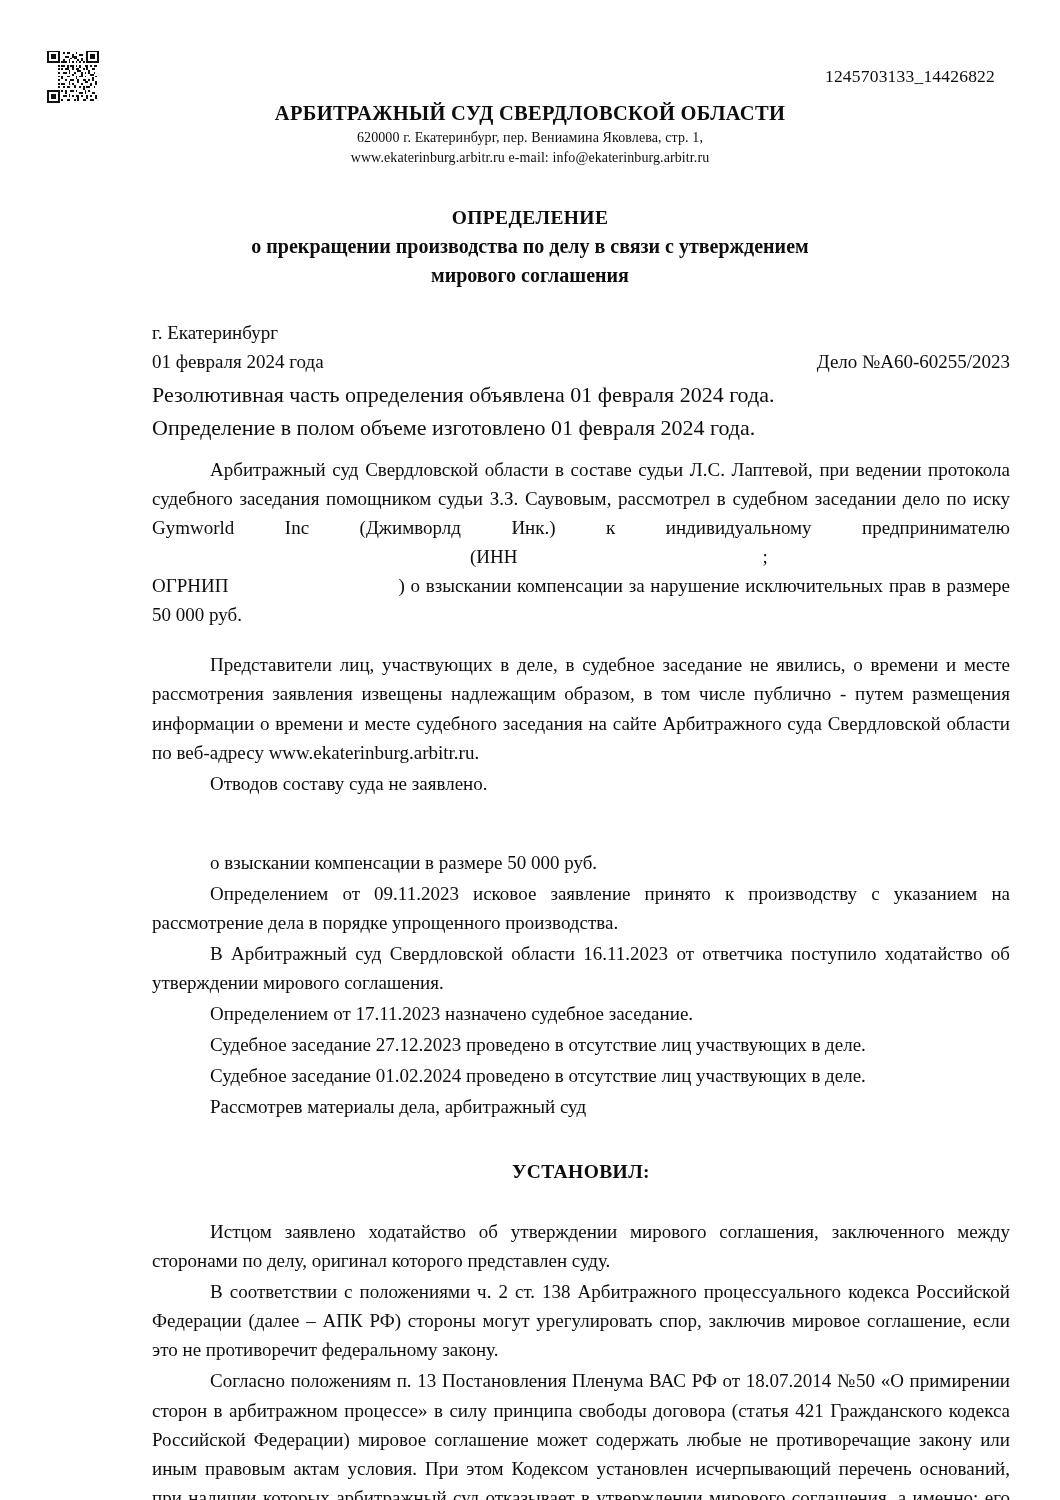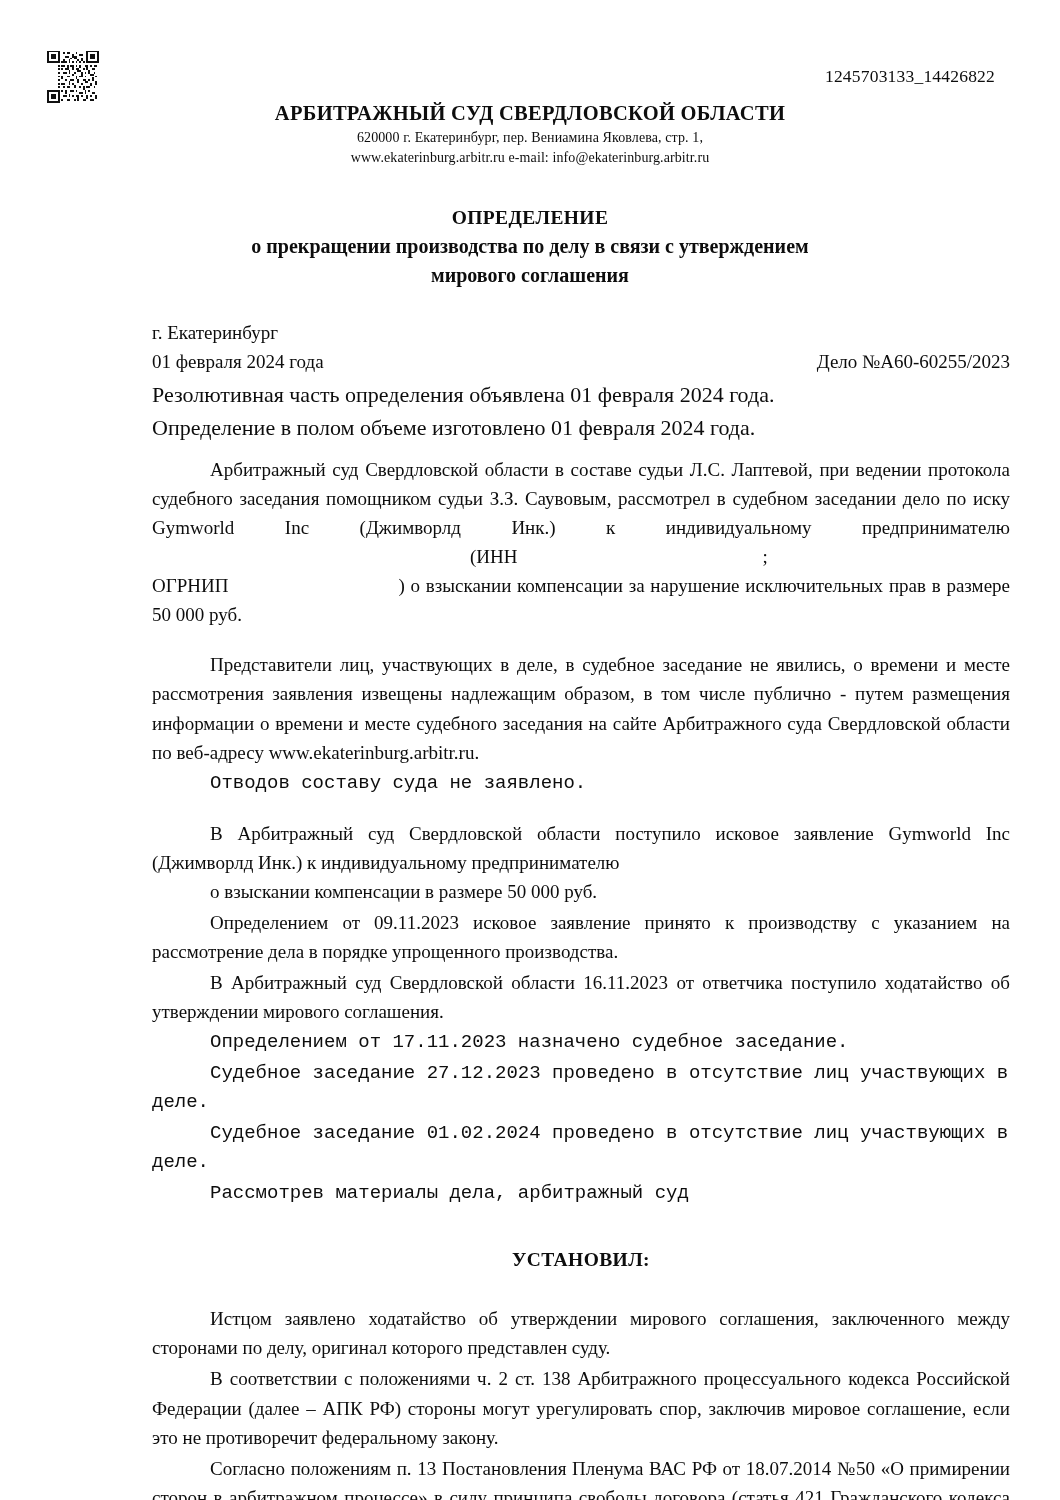--- a/index.html
+++ b/index.html
@@ -124,21 +124,21 @@
     width: 858px;
     font-size: 19px;
     line-height: 1.53;
   }
   .p {
     text-align: justify;
     text-justify: inter-word;
     margin: 0;
   }
   .p.indent { text-indent: 58px; }
-  .p.last-natural { text-align: left; font-family: Liberation Mono, monospace; }
+  .p.last-natural { text-align: left; }
   .gap-before { margin-top: 21px; }
   .gap-sm { margin-top: 2px; }
 
   .redact {
     display: inline-block;
     min-width: 1px;
   }
   .redact-lg { width: 318px; }
   .redact-md { width: 200px; }
   .redact-sm { width: 170px; }
@@ -313,21 +313,21 @@
     <div>Определение в полом объеме изготовлено 01 февраля 2024 года.</div>
   </div>
 
   <div class="body">
 
     <p class="p indent"><span>Арбитражный суд Свердловской области в составе судьи Л.С. Лаптевой, при ведении протокола судебного заседания помощником судьи З.З. Саувовым, рассмотрел в судебном заседании дело по иску Gymworld Inc (Джимворлд Инк.) к индивидуальному предпринимателю</span><span class="redact redact-lg"></span><span>(ИНН</span><span class="redact redact-xs"></span><span>;</span><br><span>ОГРНИП</span><span class="redact redact-sm"></span><span>) о взыскании компенсации за нарушение исключительных прав в размере 50 000 руб.</span></p>
 
     <p class="p indent gap-before">Представители лиц, участвующих в деле, в судебное заседание не явились, о времени и месте рассмотрения заявления извещены надлежащим образом, в том числе публично - путем размещения информации о времени и месте судебного заседания на сайте Арбитражного суда Свердловской области по веб-адресу www.ekaterinburg.arbitr.ru.</p>
     <p class="p indent last-natural gap-sm">Отводов составу суда не заявлено.</p>
 
-    <p class="p indent gap-before"><span>В Арбитражный суд Свердловской области поступило исковое заявление Gymworld Inc (Джимворлд Инк.) к индивидуальному предпринимателю</span><span class="redact redact-md"></span><br><span style="display:inline-block;width:58px"></span><span>о взыскании компенсации в размере 50 000 руб.</span></p>
+    <p class="p indent gap-before"><span class="redact redact-md"></span><br><span style="display:inline-block;width:58px"></span><span>о взыскании компенсации в размере 50 000 руб.</span></p>
 
     <p class="p indent gap-sm">Определением от 09.11.2023 исковое заявление принято к производству с указанием на рассмотрение дела в порядке упрощенного производства.</p>
     <p class="p indent gap-sm">В Арбитражный суд Свердловской области 16.11.2023 от ответчика поступило ходатайство об утверждении мирового соглашения.</p>
     <p class="p indent last-natural gap-sm">Определением от 17.11.2023 назначено судебное заседание.</p>
     <p class="p indent last-natural gap-sm">Судебное заседание 27.12.2023 проведено в отсутствие лиц участвующих в деле.</p>
     <p class="p indent last-natural gap-sm">Судебное заседание 01.02.2024 проведено в отсутствие лиц участвующих в деле.</p>
     <p class="p indent last-natural gap-sm">Рассмотрев материалы дела, арбитражный суд</p>
 
     <div class="ustanovil">УСТАНОВИЛ:</div>
 

